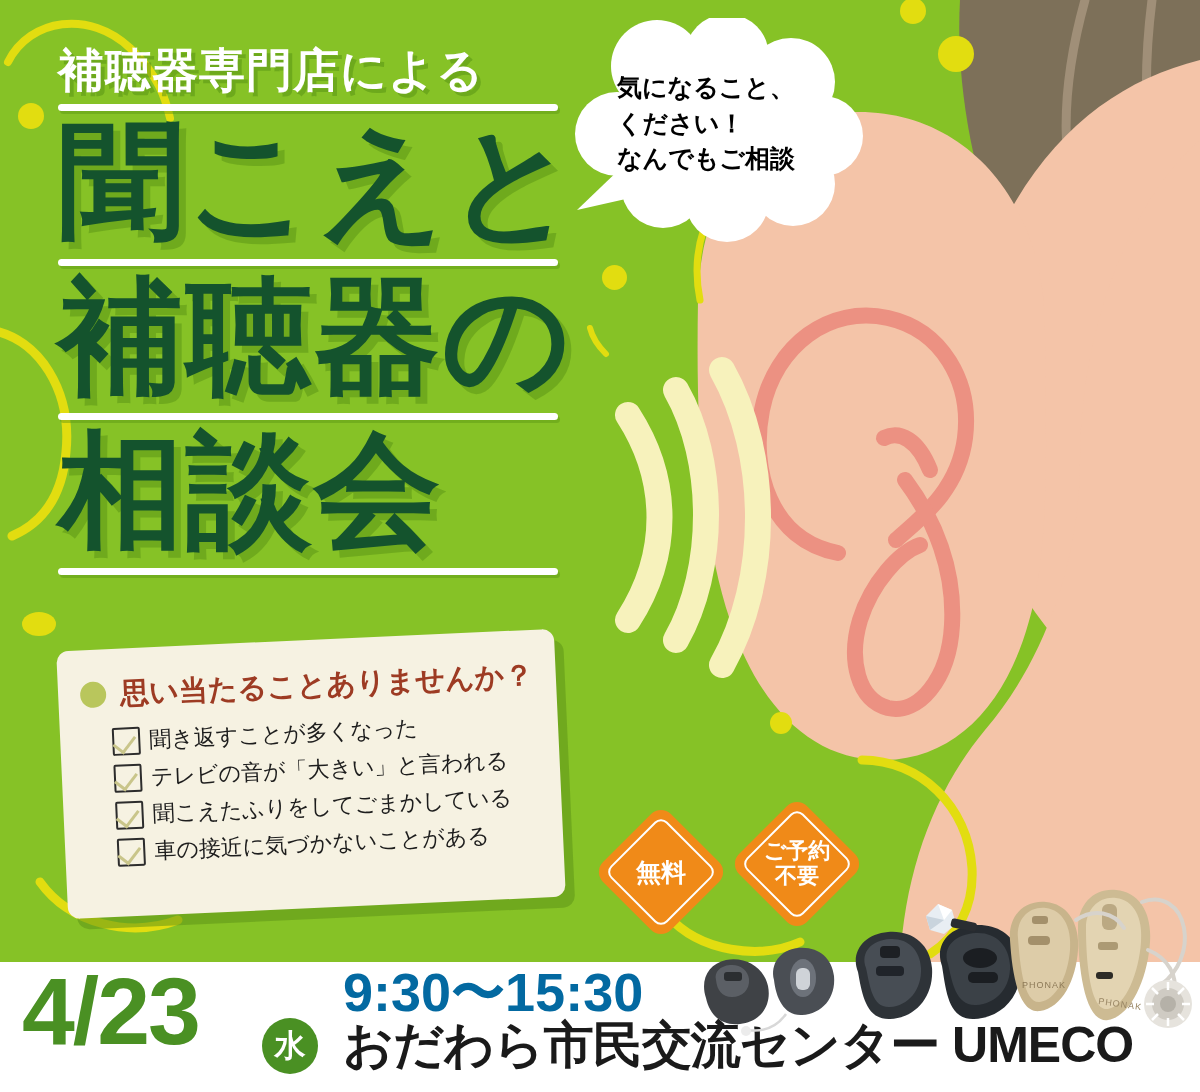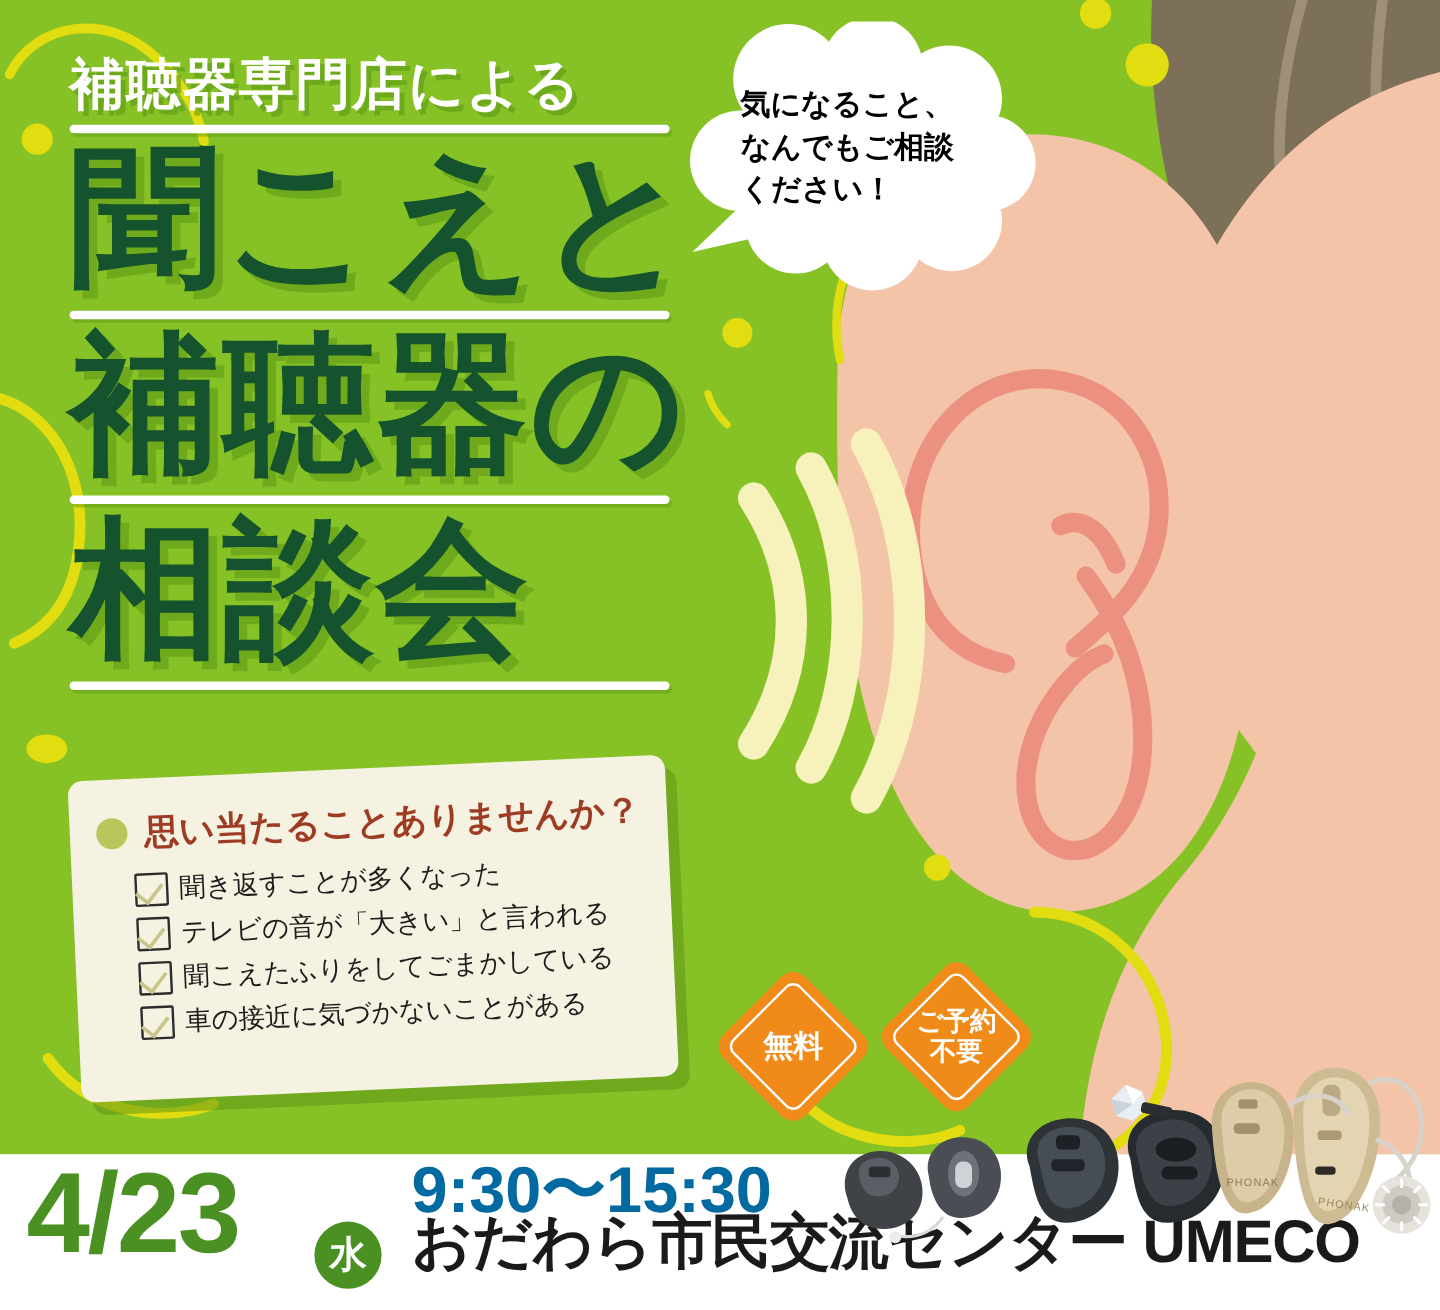--- a/index.html
+++ b/index.html
@@ -204,22 +204,22 @@
           <circle cx="228" cy="166" r="42"></circle>
           <circle cx="162" cy="182" r="42"></circle>
           <circle cx="98" cy="168" r="42"></circle>
           <circle cx="52" cy="116" r="42"></circle>
           <rect x="56" y="46" width="202" height="128" rx="40"></rect>
           <path d="M60,146 L12,192 L74,178 Z"></path>
         </g>
       </svg>
       <div class="bubble-text">
         <div>気になること、</div>
+        <div>ください！</div>
         <div>なんでもご相談</div>
-        <div>ください！</div>
       </div>
     </div>
 
     <div class="card">
       <div class="punch"></div>
       <div class="card-title">思い当たることありませんか？</div>
       <div class="check-list">
         <div class="check-row r1">
           <span class="cbox"></span>
           <span class="check-label">聞き返すことが多くなった</span>
@@ -326,17 +326,17 @@
         <line x1="462" y1="140" x2="468" y2="134"></line>
         <line x1="456" y1="124" x2="464" y2="124"></line>
         <line x1="462" y1="108" x2="468" y2="114"></line>
       </g>
     </g>
   </svg>
 
   <div class="bottom">
     <div class="date-big">4/23</div>
     <div class="time" style="left:343px;top:3px;position:absolute;">9:30〜15:30</div>
-    <div class="venue" style="left:343px;top:48px;position:absolute;text-align:right;">おだわら市民交流センター UMECO</div>
+    <div class="venue" style="left:343px;top:58px;position:absolute;text-align:right;">おだわら市民交流センター UMECO</div>
   </div>
   <div class="dow">水</div>
 
 </div>
 
 </body></html>

